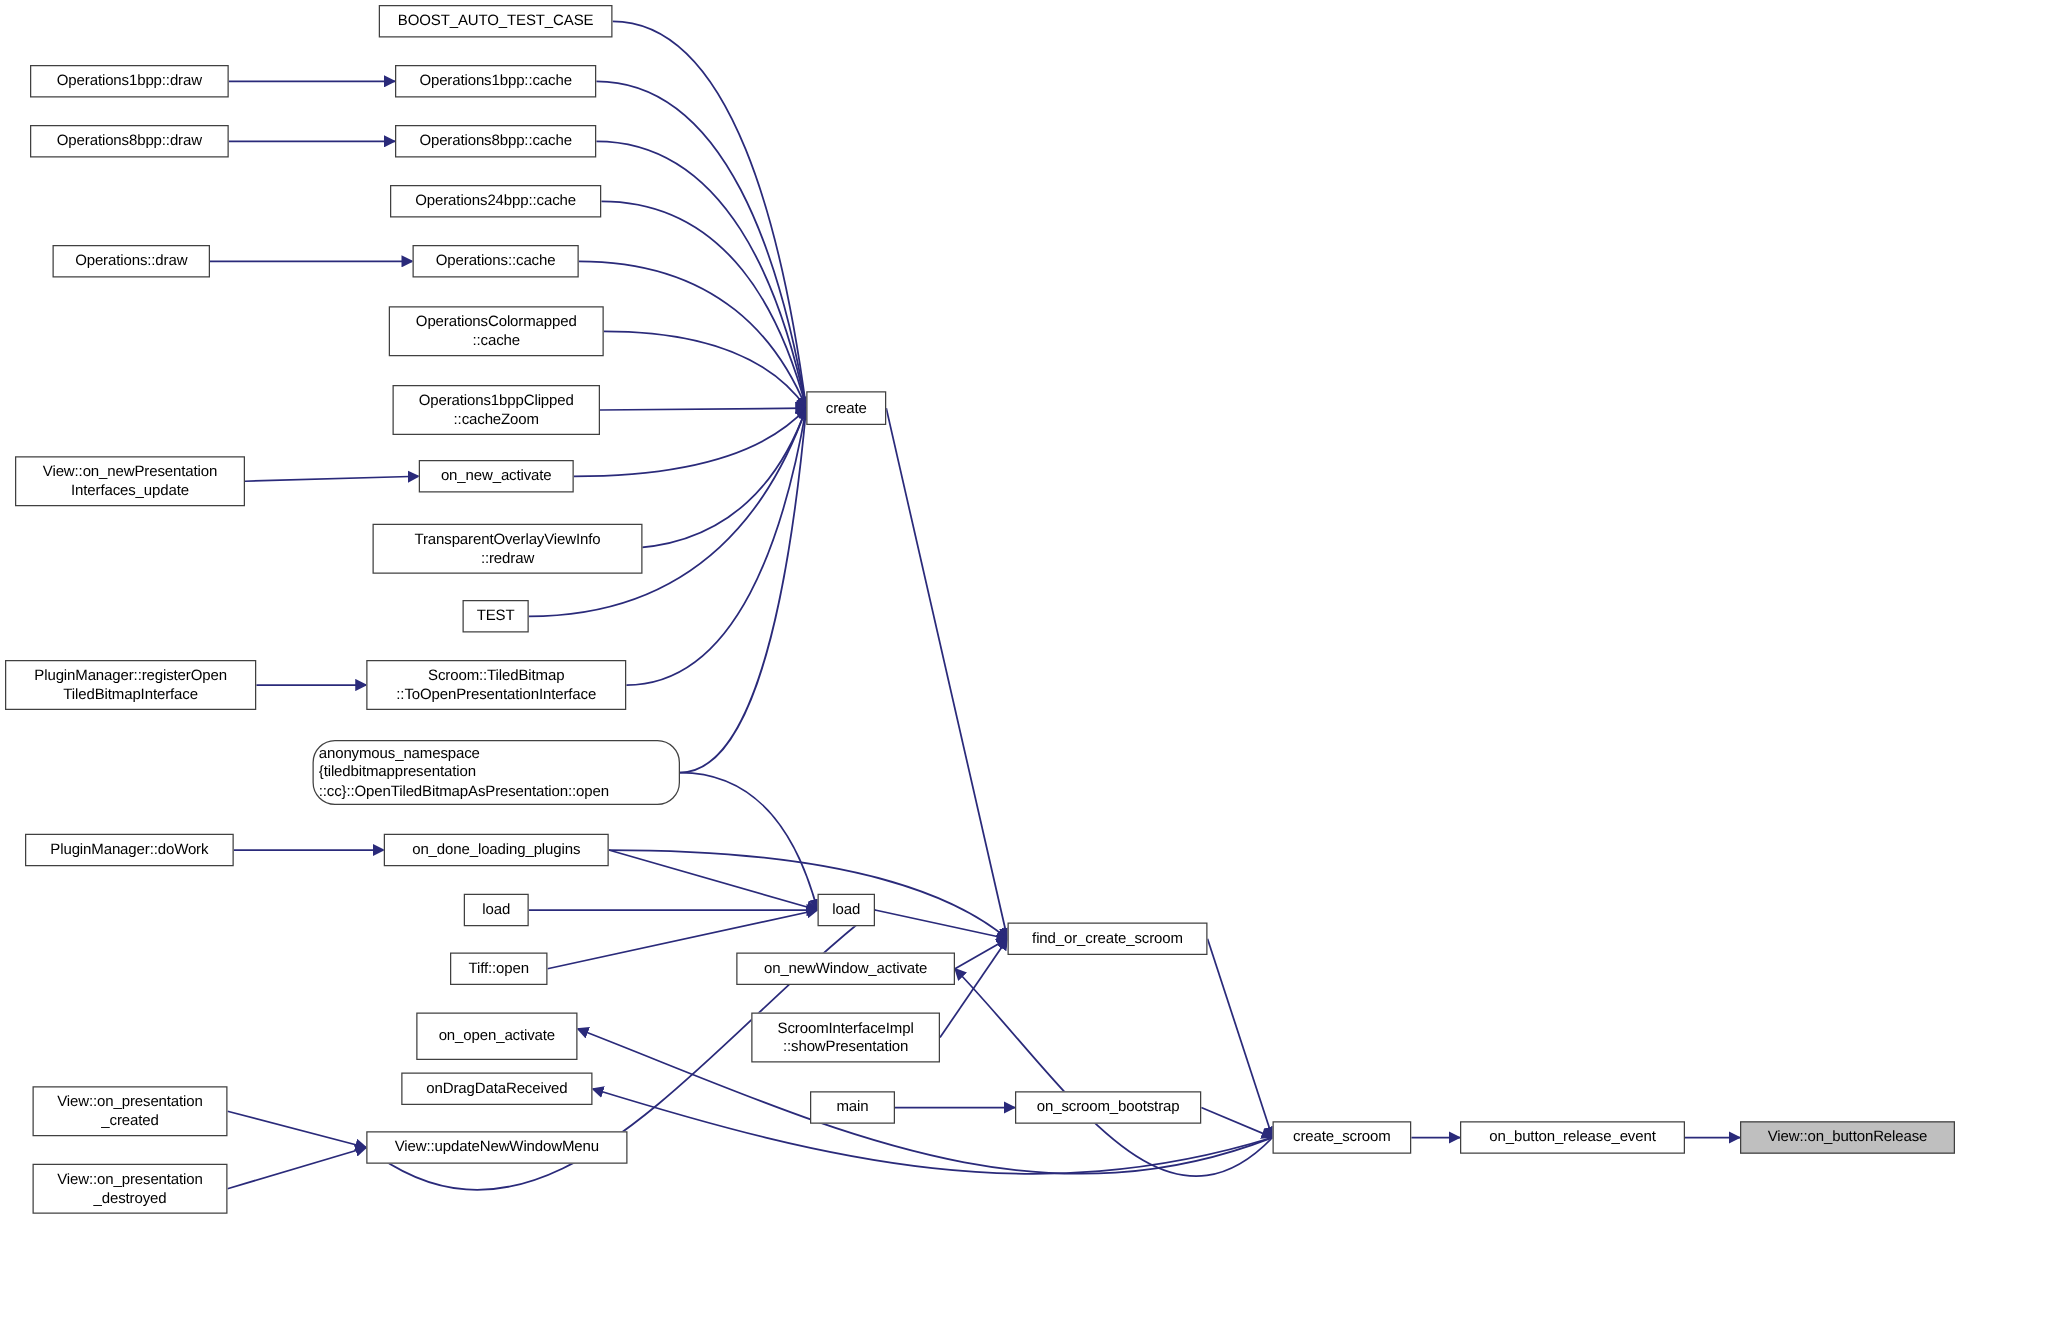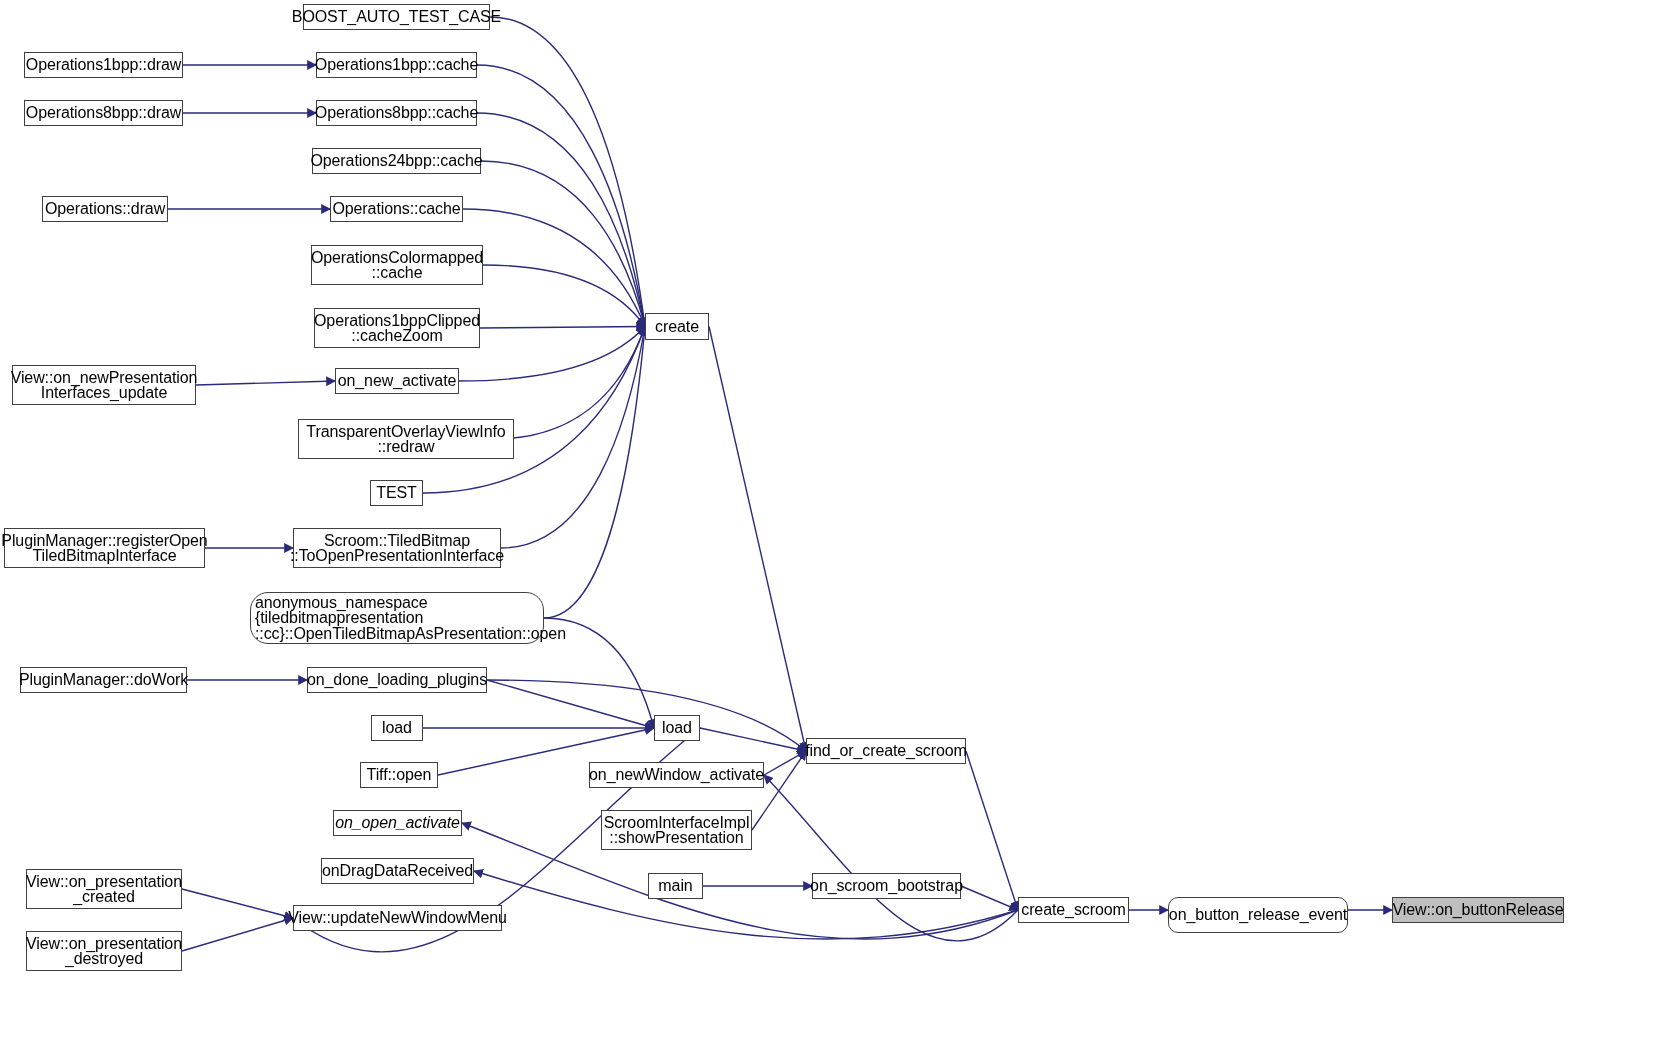--- a/index.html
+++ b/index.html
@@ -23,21 +23,21 @@
     width: 1657px;
     height: 1056px;
     pointer-events: none;
   }
   .node {
     position: absolute;
     box-sizing: border-box;
     border: 1px solid #404040;
     background: #ffffff;
     color: #000000;
-    font-size: 16px;
+    font-size: 12px;
     line-height: 15.5px;
     display: flex;
     align-items: center;
     justify-content: center;
     text-align: center;
     padding: 1px 4px;
     white-space: pre-line;
     letter-spacing: -0.1px;
     z-index: 2;
   }
@@ -126,27 +126,27 @@
     <div class="node left-align" style="left: 250px; top: 592px; width: 294px; height: 52px;">anonymous_namespace
 {tiledbitmappresentation
 ::cc}::OpenTiledBitmapAsPresentation::open</div>
     <div class="node" style="left: 20px; top: 667px; width: 167px; height: 26px;">PluginManager::doWork</div>
     <div class="node" style="left: 307px; top: 667px; width: 180px; height: 26px;">on_done_loading_plugins</div>
     <div class="node" style="left: 371px; top: 715px; width: 52px; height: 26px;">load</div>
     <div class="node" style="left: 654px; top: 715px; width: 46px; height: 26px;">load</div>
     <div class="node" style="left: 806px; top: 738px; width: 160px; height: 26px;">find_or_create_scroom</div>
     <div class="node" style="left: 360px; top: 762px; width: 78px; height: 26px;">Tiff::open</div>
     <div class="node" style="left: 589px; top: 762px; width: 175px; height: 26px;">on_newWindow_activate</div>
-    <div class="node" style="left: 333px; top: 810px; width: 129px; height: 26px; font-style: italic;">on_open_activate</div>
+    <div class="node" style="left: 333px; top: 810px; width: 129px; height: 38px;">on_open_activate</div>
     <div class="node" style="left: 601px; top: 810px; width: 151px; height: 40px;">ScroomInterfaceImpl
 ::showPresentation</div>
     <div class="node" style="left: 321px; top: 858px; width: 153px; height: 26px;">onDragDataReceived</div>
     <div class="node" style="left: 26px; top: 869px; width: 156px; height: 40px;">View::on_presentation
 _created</div>
-    <div class="node" style="left: 648px; top: 873px; width: 55px; height: 26px;">main</div>
+    <div class="node" style="left: 648px; top: 873px; width: 68px; height: 26px;">main</div>
     <div class="node" style="left: 812px; top: 873px; width: 149px; height: 26px;">on_scroom_bootstrap</div>
     <div class="node" style="left: 1018px; top: 897px; width: 111px; height: 26px;">create_scroom</div>
-    <div class="node" style="left: 1168px; top: 897px; width: 180px; height: 36px; border-radius: 10px;">on_button_release_event</div>
+    <div class="node" style="left: 1168px; top: 897px; width: 180px; height: 26px;">on_button_release_event</div>
     <div class="node highlight" style="left: 1392px; top: 897px; width: 172px; height: 26px;">View::on_buttonRelease</div>
     <div class="node" style="left: 293px; top: 905px; width: 209px; height: 26px;">View::updateNewWindowMenu</div>
     <div class="node" style="left: 26px; top: 931px; width: 156px; height: 40px;">View::on_presentation
 _destroyed</div>
   </div>
 
 </body></html>

